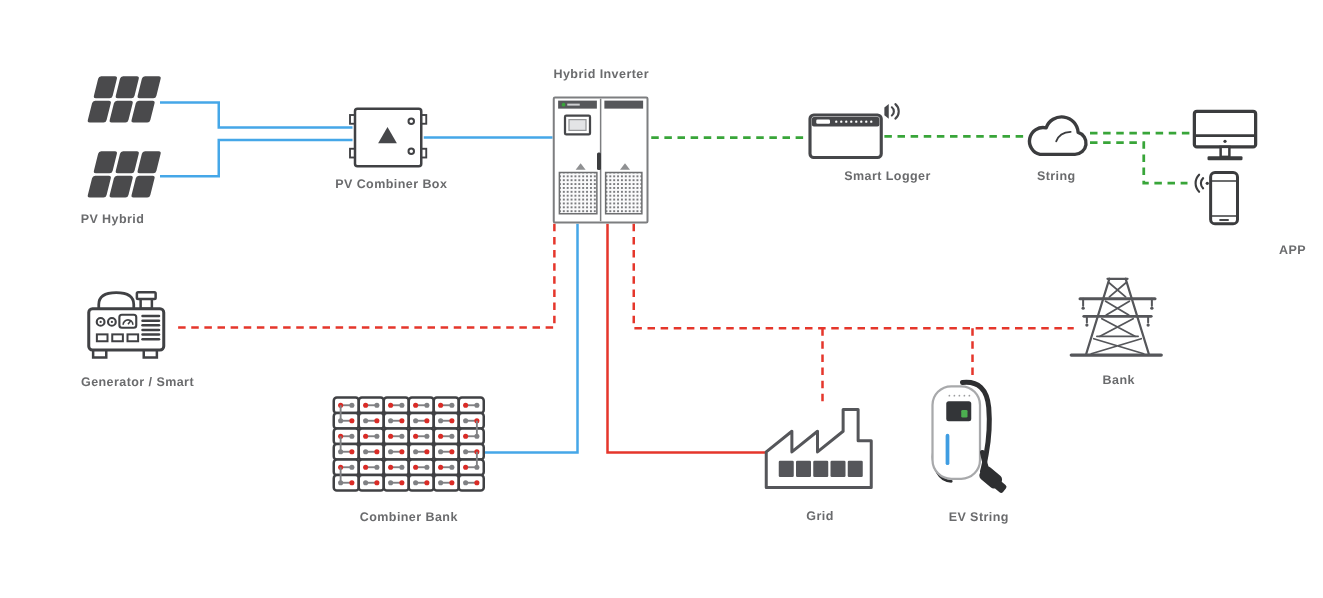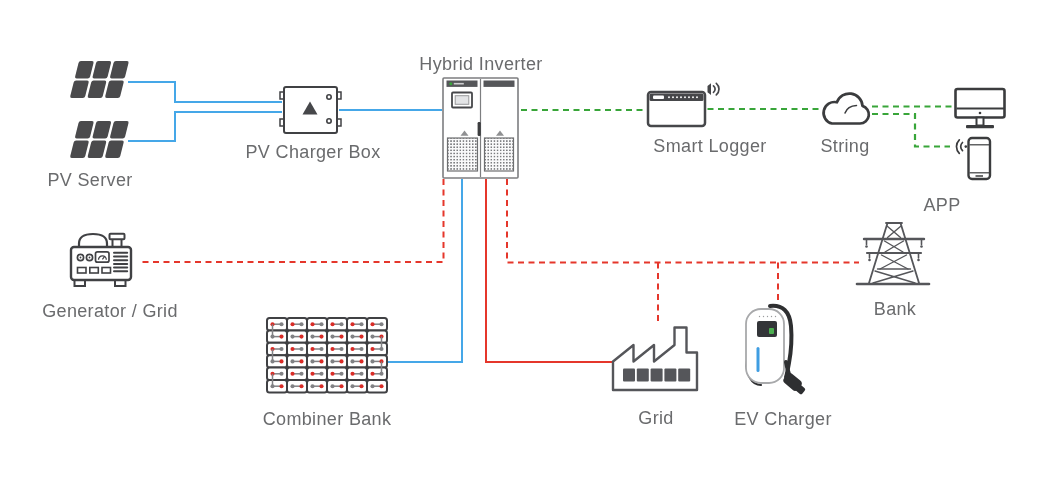--- a/index.html
+++ b/index.html
@@ -1,20 +1,20 @@
 <!DOCTYPE html>
 <html style="--pv-dc-blue: #45a7e8; --power-red: #e5362b; --comm-green: #38a539; --icon-dark: #404144; --icon-mid: #55565a; --panel-dark: #4a4a4c; --label-gray: #6a6b6d; --led-blue: #3f9de2; --terminal-red: #d92b26; --terminal-gray: #808184;"><head>
 <meta charset="utf-8">
 <title>Diagram</title>
 <style>
   html,body{margin:0;padding:0;background:#fff}
   .stage{position:relative;width:1058px;height:478px;background:#fff;overflow:hidden;
          font-family:"Liberation Sans",sans-serif}
   .stage svg{position:absolute;left:0;top:0}
-  .lbl{position:absolute;transform:translateX(-50%);font-size:18px;font-weight:400;
+  .lbl{position:absolute;transform:translateX(-50%);font-size:10px;font-weight:700;
        letter-spacing:.35px;color:var(--label-gray,#6a6b6d);white-space:nowrap}
   
   .l-blue{stroke:var(--pv-dc-blue,#45a7e8);stroke-width:2;fill:none}
   .l-red{stroke:var(--power-red,#e5362b);stroke-width:2;fill:none}
   .l-red-d{stroke:var(--power-red,#e5362b);stroke-width:2;fill:none;stroke-dasharray:6 4.5}
   .l-green-d{stroke:var(--comm-green,#38a539);stroke-width:2.2;fill:none;stroke-dasharray:6 4.5}
   
   .ic-dark{stroke:var(--icon-dark,#404144)}
   .cell{fill:#fff;stroke:var(--icon-dark,#3b3c3e);stroke-width:2}
   .t-red{fill:var(--terminal-red,#d92b26)}
@@ -272,25 +272,25 @@
     <path d="M869.5,253 v5 M918.5,253 v5" stroke-width="1.6"></path>
     <circle cx="869.5" cy="260" r="1.3" fill="#55565a" stroke="none"></circle>
     <circle cx="918.5" cy="260" r="1.3" fill="#55565a" stroke="none"></circle>
     <path d="M881.5,255 L908,269 M906.5,255 L880,269" stroke-width="1.4"></path>
     <path d="M877.5,269 H910.5" stroke-width="1.4"></path>
     <path d="M875,271 L915,283 M913,271 L873,283" stroke-width="1.4"></path>
     <path d="M857,284 H929" stroke-width="2.6"></path>
   </g>
 </svg>
 
-<div class="lbl" style="left:90px;top:170px">PV Server</div>
-<div class="lbl" style="left:313px;top:142px">PV Charger Box</div>
+<div class="lbl" style="left:90px;top:170px">PV Hybrid</div>
+<div class="lbl" style="left:313px;top:142px">PV Combiner Box</div>
 <div class="lbl" style="left:481px;top:54px">Hybrid Inverter</div>
 <div class="lbl" style="left:710px;top:136px">Smart Logger</div>
 <div class="lbl" style="left:845px;top:136px">String</div>
-<div class="lbl" style="left:942px;top:195px">APP</div>
-<div class="lbl" style="left:110px;top:301px">Generator / Grid</div>
+<div class="lbl" style="left:1034px;top:195px">APP</div>
+<div class="lbl" style="left:110px;top:301px">Generator / Smart</div>
 <div class="lbl" style="left:327px;top:409px">Combiner Bank</div>
 <div class="lbl" style="left:656px;top:408px">Grid</div>
-<div class="lbl" style="left:783px;top:409px">EV Charger</div>
+<div class="lbl" style="left:783px;top:409px">EV String</div>
 <div class="lbl" style="left:895px;top:299px">Bank</div>
 
 </div>
 
 </body></html>

